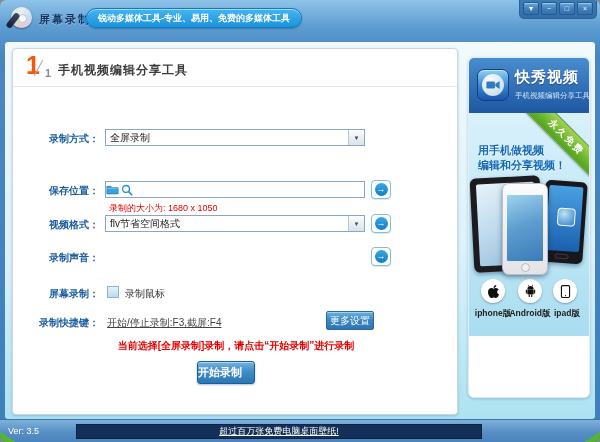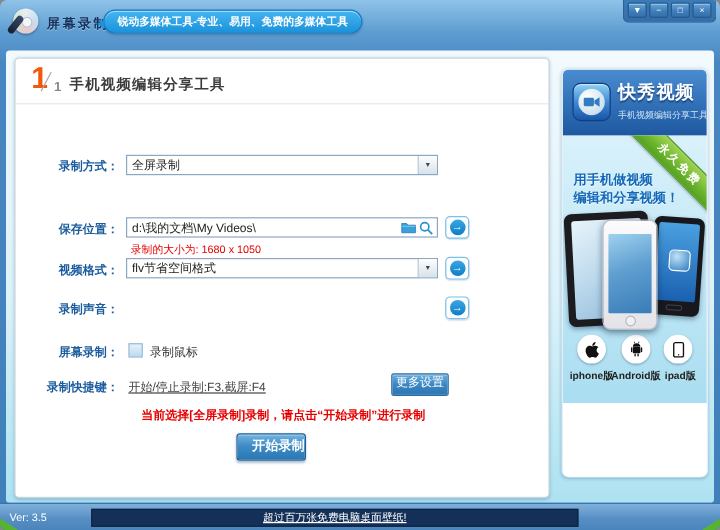--- a/index.html
+++ b/index.html
@@ -63,25 +63,25 @@
     box-shadow:0 1px 1px rgba(0,80,140,.15); }
   .gocircle { width:13px; height:13px; border-radius:50%; background:linear-gradient(180deg,#3aa6e4,#0e7ec6);
     color:#fff; font-size:9px; line-height:13px; text-align:center; font-weight:bold; }
   .red-note { position:absolute; left:96px; font-size:9px; color:#e60000; }
   .checkbox { position:absolute; left:94px; top:2px; width:12px; height:12px; border:1px solid #8ab4d8;
     background:linear-gradient(180deg,#e7f2fa,#bcd9ee); }
   .cb-label { position:absolute; left:112px; top:3px; font-size:10px; color:#333; }
   .hotkey-link { position:absolute; left:94px; top:3px; font-size:10px; color:#444; text-decoration:underline; }
   .more-btn { position:absolute; left:313px; top:-2px; width:48px; height:19px; border:1px solid #2a6aa0; border-radius:2px;
     background:linear-gradient(180deg,#6cb0de 0%,#3a87c2 50%,#2d77b3 100%); color:#fff; font-size:10px;
-    text-align:center; line-height:17px; box-shadow:inset 0 1px 0 rgba(255,255,255,.4);font-family:Liberation Mono, monospace; }
+    text-align:center; line-height:17px; box-shadow:inset 0 1px 0 rgba(255,255,255,.4); }
   .instruction { position:absolute; left:0; width:446px; text-align:center; font-size:10px; font-weight:bold; color:#e60000; }
   .start-btn { position:absolute; left:184px; width:58px; height:23px; border:1px solid #1b5e96; border-radius:3px;
     background:linear-gradient(180deg,#74b4e0 0%,#3f8cc6 45%,#2a78b4 100%); color:#fff; font-size:11px; font-weight:bold;
-    text-align:right; line-height:21px; box-shadow:inset 0 1px 0 rgba(255,255,255,.45),0 1px 2px rgba(0,50,100,.3); }
+    text-align:left; line-height:21px; box-shadow:inset 0 1px 0 rgba(255,255,255,.45),0 1px 2px rgba(0,50,100,.3); }
 
   
   .sidebar { position:absolute; left:463px; top:15px; width:122px; height:341px; border-radius:6px; overflow:hidden;
     background:#fff; border:1px solid #e2eef4; box-shadow:0 1px 3px rgba(0,60,120,.25); }
   .sb-header { position:absolute; left:0; top:0; width:100%; height:55px;
     background:linear-gradient(180deg,#4a8cd0 0%,#2e6cb4 60%,#1e58a0 100%); }
   .sb-appicon { position:absolute; left:8px; top:11px; width:32px; height:32px; border-radius:7px;
     background:linear-gradient(180deg,#8ed0f4 0%,#3a84d0 55%,#1a56a8 100%); border:1px solid #123f80;
     box-shadow:inset 0 1px 0 rgba(255,255,255,.5); display:flex; align-items:center; justify-content:center; }
   .sb-appicon .lens { width:22px; height:22px; border-radius:50%; background:radial-gradient(circle at 35% 30%,#fdfdfd,#cfe2ee 70%,#9fc0d8);
@@ -177,21 +177,20 @@
               <i class="caret">▼</i>
             </span>
         </div>
       </div>
 
       <div class="red-note" style="top:153px">录制的大小为: 1680 x 1050</div>
 
       <div class="row" style="top:132px">
         <span class="flabel">保存位置：</span>
         <div class="control">
-          <span class="tb-text">d:\我的文档\My Videos\</span>
           <span class="tb-icons">
             <svg width="13" height="11" viewBox="0 0 16 13">
               <path d="M1 2.5 L6 2.5 L7.6 4.2 L15 4.2 L15 12 L1 12 Z" fill="#3aa0dc" stroke="#1d7ab4" stroke-width="0.8"></path>
               <path d="M1 5.4 L15 5.4" stroke="#8fd0ef" stroke-width="0.8"></path>
             </svg>
             <svg width="12" height="12" viewBox="0 0 14 14">
               <circle cx="5.8" cy="5.8" r="4" fill="none" stroke="#2a90d0" stroke-width="1.6"></circle>
               <line x1="8.9" y1="8.9" x2="13" y2="13" stroke="#2a90d0" stroke-width="1.8"></line>
             </svg>
           </span>

